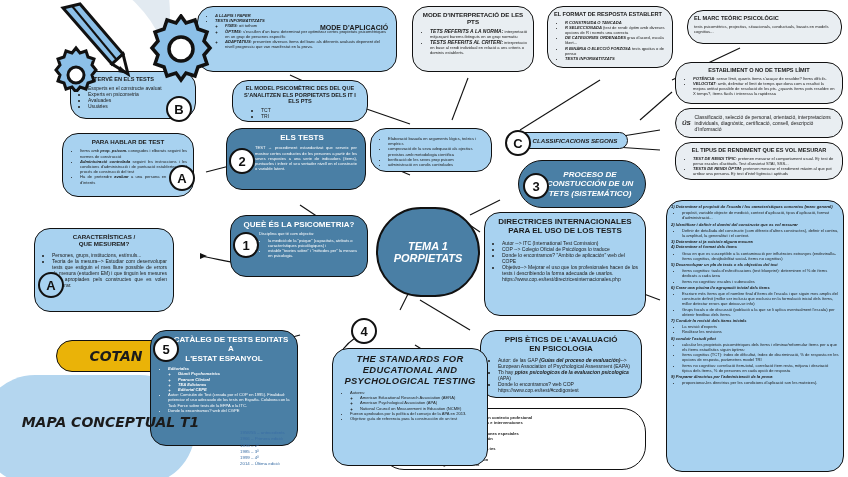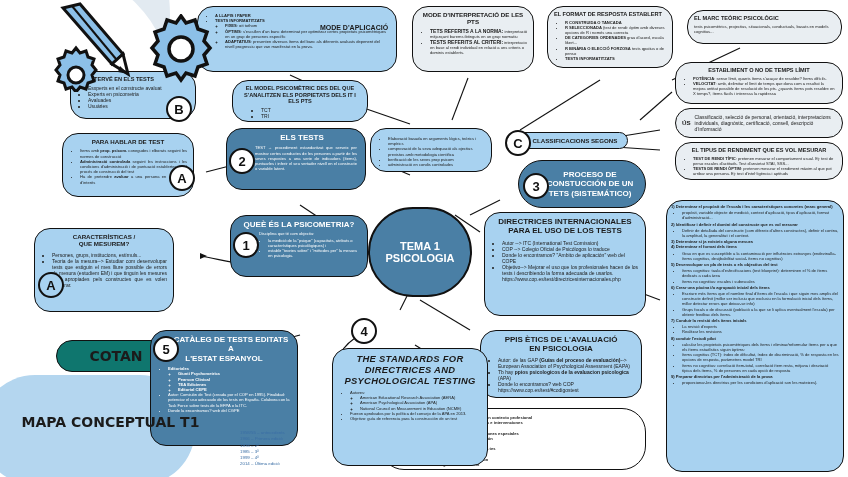--- a/index.html
+++ b/index.html
@@ -16,27 +16,27 @@
   .bg-blob{position:absolute;background:#dde6ef;border-radius:50%;z-index:0;}
   .blob-tl{left:-120px;top:-130px;width:290px;height:290px;background:#e2eaf1;}
   .blob-arc{left:-60px;top:-30px;width:230px;height:230px;background:#ffffff;border-radius:50%;}
   .blob-bl{left:-20px;top:375px;width:215px;height:110px;background:#b4d6ef;border-radius:55px;}
   
   .node{position:absolute;box-sizing:border-box;border:1.6px solid #111;border-radius:16px;
         background:#a8d2f0;padding:4px 6px;z-index:3;}
   .node.dark{background:#4a7fa5;color:#ffffff;}
   .node.white{background:#e9eef2;}
   .node.plain{background:#ffffff;}
-  .node.purple{background:#0f766e;}
+  .node.purple{background:#eab308;}
   .node.pill{border-radius:999px;}
   .title{font-weight:bold;text-align:center;display:block;}
   ul{margin:1px 0 1px 0;padding-left:11px;list-style:disc;}
   ul ul{padding-left:10px;list-style:circle;margin:0;}
   li{margin:0;padding:0;}
-  .b{font-weight:bold;}
+  .b{font-weight:bold;font-style:italic;}
   
   .circ{position:absolute;width:22px;height:22px;border:2px solid #111;border-radius:50%;
         background:#ffffff;display:flex;align-items:center;justify-content:center;
         font-weight:bold;font-size:13px;z-index:6;color:#111;}
   .circ.onblue{background:#a8d2f0;}
   
   #links{position:absolute;inset:0;z-index:2;pointer-events:none;}
   
   .decor{position:absolute;z-index:4;}
   
@@ -299,23 +299,23 @@
   <div class="node dark" style="left:230px;top:215px;width:138px;height:62px;">
     <span class="title h8">QUEÈ ÉS LA PSICOMETRIA?</span>
     <div class="t5" style="margin-left:22px;margin-top:2px;">Disciplina que té com objectiu:</div>
     <ul class="t5" style="margin-left:20px;">
       <li>la medició de la "psique" (capacitats, atributs o característiques psicològiques) i</li>
       <li>establir "teories sobre" i "mètodes per" la mesura en psicologia.</li>
     </ul>
   </div>
   <div class="circ" style="left:233px;top:232px;">1</div>
 
-  <div class="node dark pill" style="left:368px;top:207px;width:104px;height:90px;display:flex;flex-direction:column;align-items:center;justify-content:center;border-width:2px;">
+  <div class="node dark pill" style="left:376px;top:207px;width:104px;height:90px;display:flex;flex-direction:column;align-items:center;justify-content:center;border-width:2px;">
     <span class="b h11">TEMA 1</span>
-    <span class="b h11">PSICOLOGIA</span>
+    <span class="b h11">PORPIETATS</span>
   </div>
 
   <div class="node" style="left:484px;top:212px;width:162px;height:104px;">
     <span class="title h8">DIRECTRICES INTERNACIONALES</span>
     <span class="title h8">PARA EL USO DE LOS TESTS</span>
     <ul class="t6" style="margin-top:4px;">
       <li>Autor --&gt; ITC (International Test Comission)</li>
       <li>COP --&gt; Colegio Oficial de Psicólogos lo traduce</li>
       <li>Donde lo encontramos? "Ambito de aplicación" web del COPE</li>
       <li><span>Objetivo--&gt; Mejorar el uso que los profesionales hacen de los tests i describiendo la forma adecuada de usarlos.</span>
@@ -371,21 +371,21 @@
     <div>1958/55 – antecedents</div>
     <div>1966 – Primera edició</div>
     <div>1978 – 2ª</div>
     <div>1985 – 3ª</div>
     <div>1999 – 4ª</div>
     <div>2014 – Última edició</div>
   </div>
 
   <div class="node" style="left:332px;top:348px;width:156px;height:118px;">
     <span class="title italic h9" style="letter-spacing:0.3px;">THE STANDARDS FOR</span>
-    <span class="title italic h9" style="letter-spacing:0.3px;">DIRECTRICES AND</span>
+    <span class="title italic h9" style="letter-spacing:0.3px;">EDUCATIONAL AND</span>
     <span class="title italic h9" style="letter-spacing:0.3px;">PSYCHOLOGICAL TESTING</span>
     <ul class="t5" style="margin-top:4px;">
       <li>Autores:</li>
       <ul class="t5">
         <li>American Educational Research Association (AERA)</li>
         <li>American Psychological Association (APA)</li>
         <li>National Council on Measurement in Education (NCME)</li>
       </ul>
       <li>Fueron aprobados por la política del consejo de la APA en 2013.</li>
       <li>Objetivo: guía de referencia para la construcción de un test</li>

